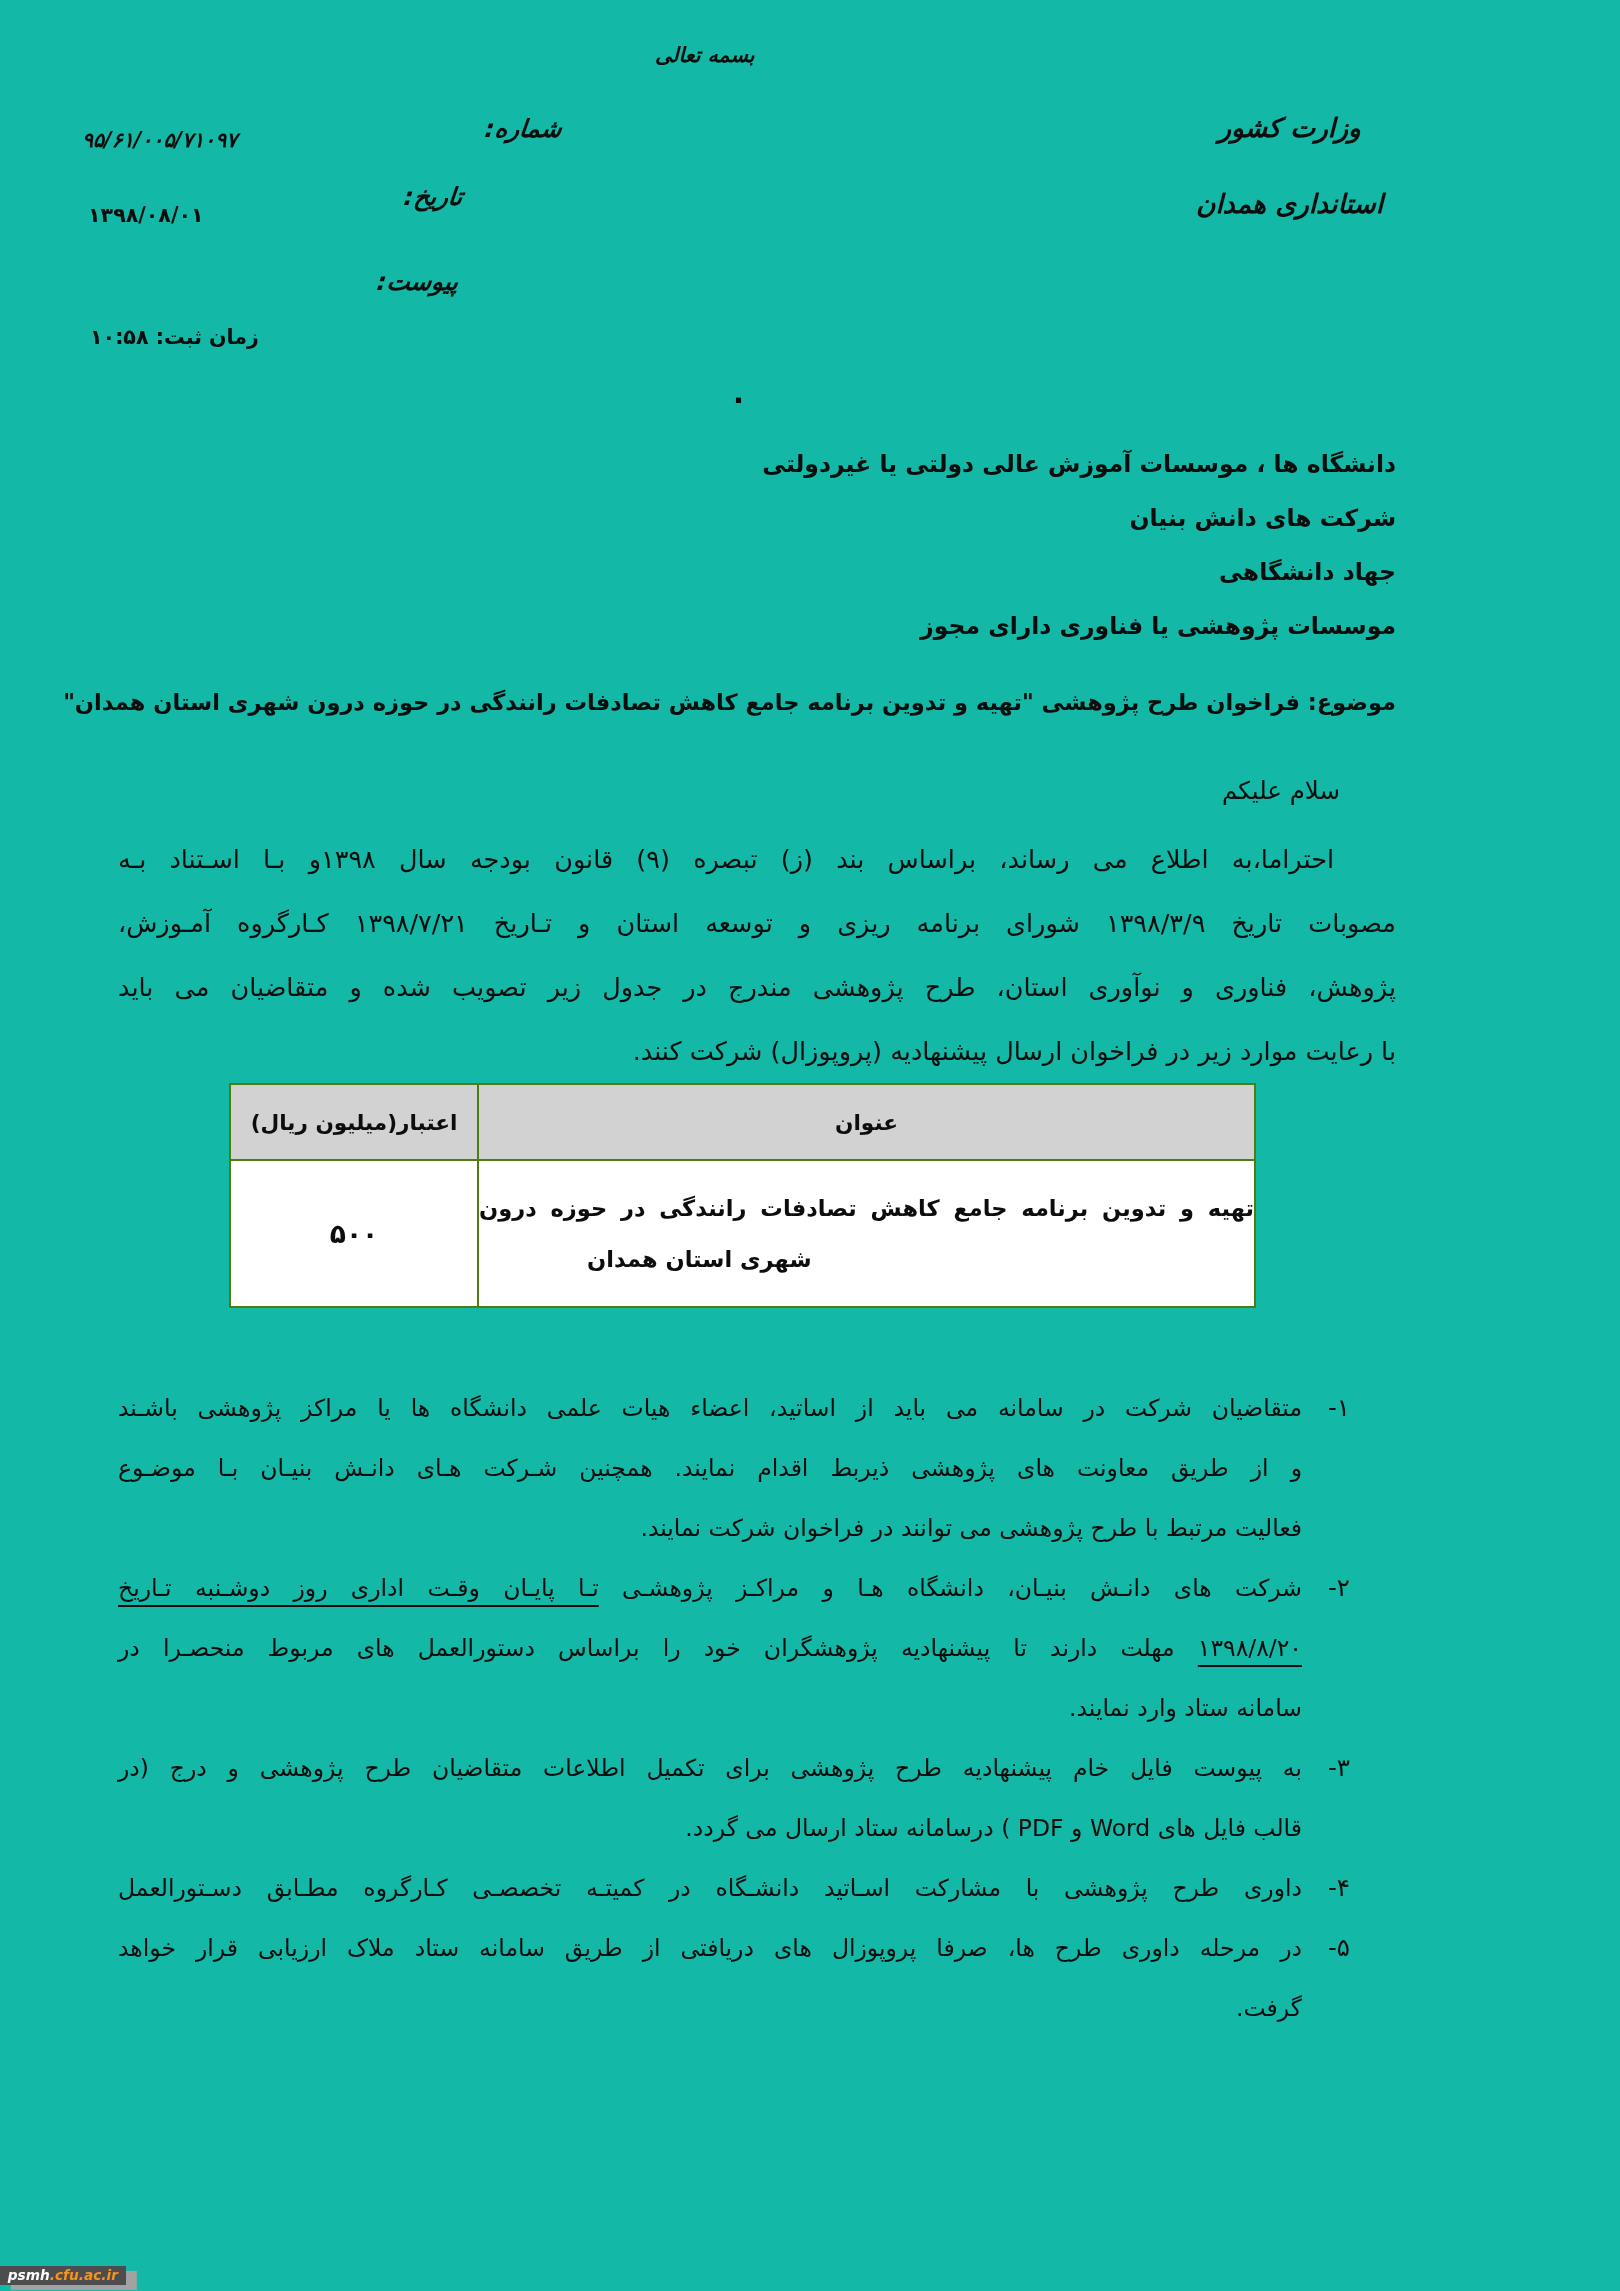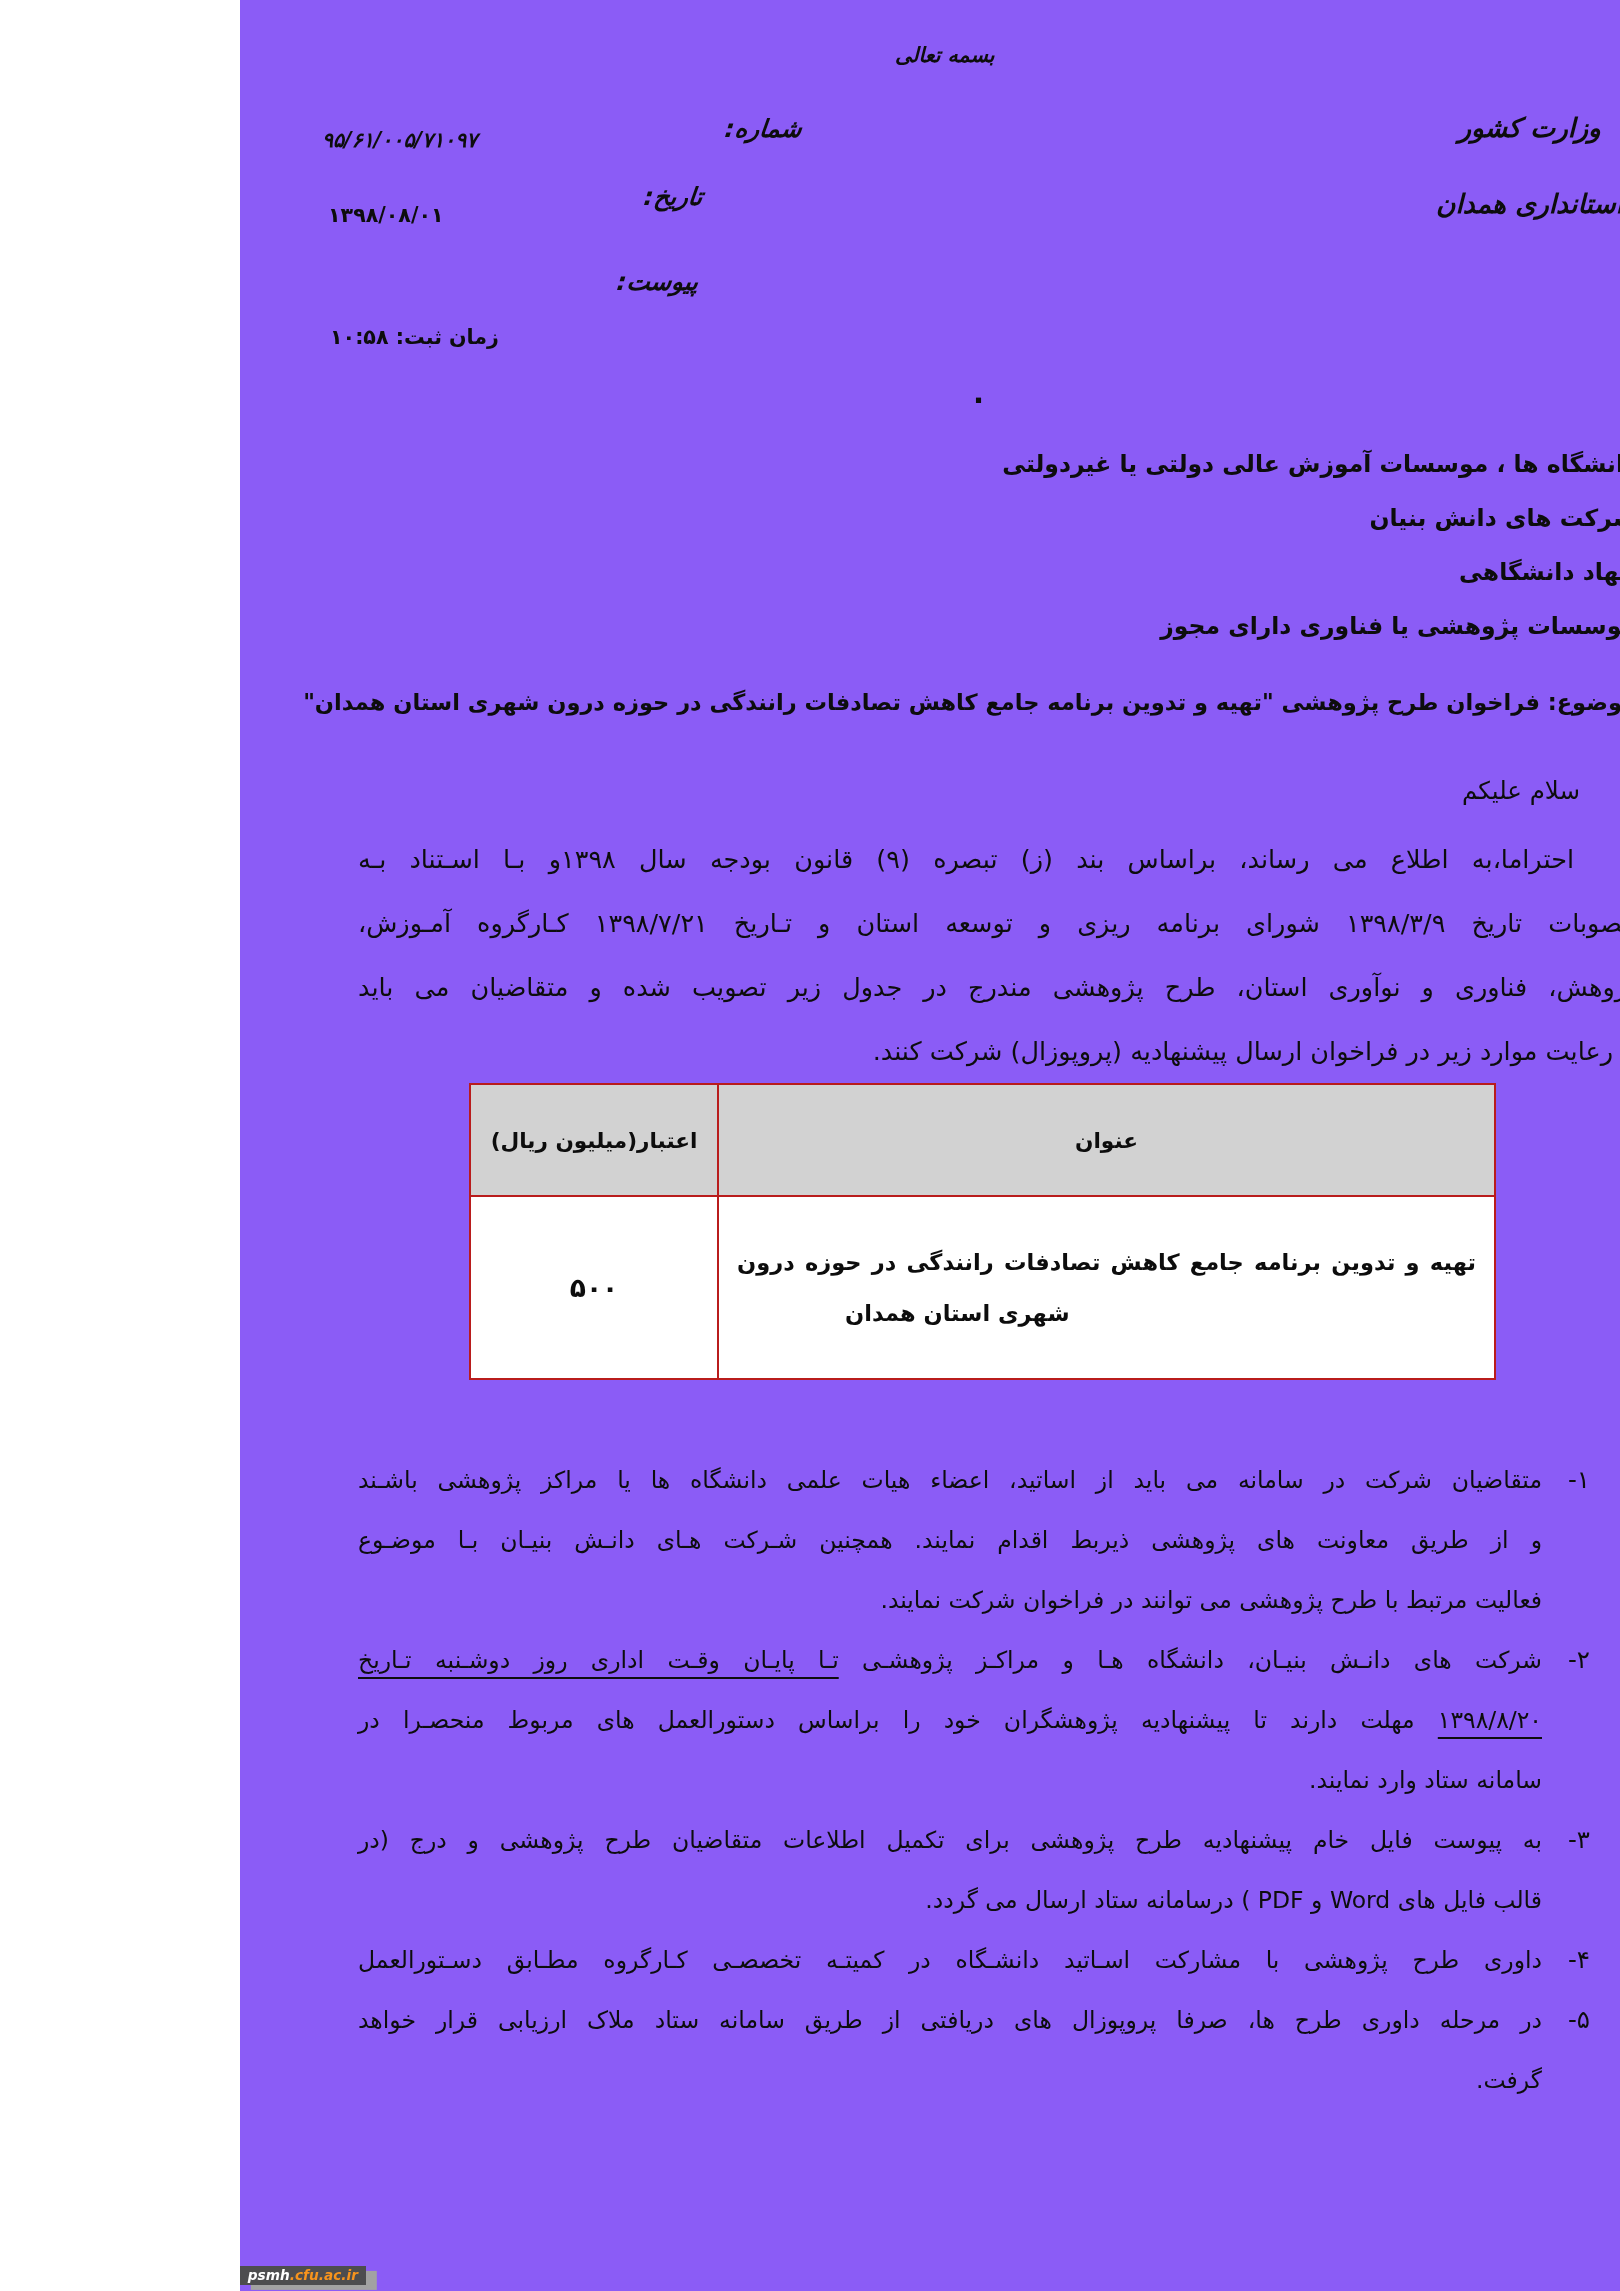--- a/index.html
+++ b/index.html
@@ -1,19 +1,19 @@
 <!DOCTYPE html>
 <html lang="fa" dir="rtl"><head>
 <meta charset="utf-8">
 <style>
   html,body{margin:0;padding:0;background:#ffffff;}
   .page{
     position:relative;
-    width:1380px;height:2292px;
-    background:#8b5cf6;
+    width:1620px;height:2292px;
+    background:#14b8a6;
     font-family:"DejaVu Sans",sans-serif;
     color:#0d0d0d;
     direction:rtl;
     overflow:hidden;
   }
   
   .bismillah{
     position:absolute;top:43px;left:655px;
     font-size:20.6px;font-weight:bold;font-style:italic;
     white-space:nowrap;
@@ -74,23 +74,23 @@
   .pline.first{padding-right:62px;}
   .pline.end{text-align-last:right;white-space:nowrap;}
   
   .credit-table{
     border-collapse:collapse;
     margin:0 140px 0 0;
     width:1025px;
     table-layout:fixed;
   }
   .credit-table td,.credit-table th{
-    border:2px solid #b91c1c;
+    border:2px solid #4d7c0f;
     vertical-align:middle;
-    padding:18px;
+    padding:0;
   }
   .col-credit{width:248px;}
   .col-title{width:777px;}
   .credit-table thead th{
     height:74px;background:#d2d2d2;
     font-size:21.6px;font-weight:bold;text-align:center;
   }
   .credit-table tbody td{height:145px;background:#fff;}
   .cell-credit{
     text-align:center;font-size:26.5px;font-weight:bold;

